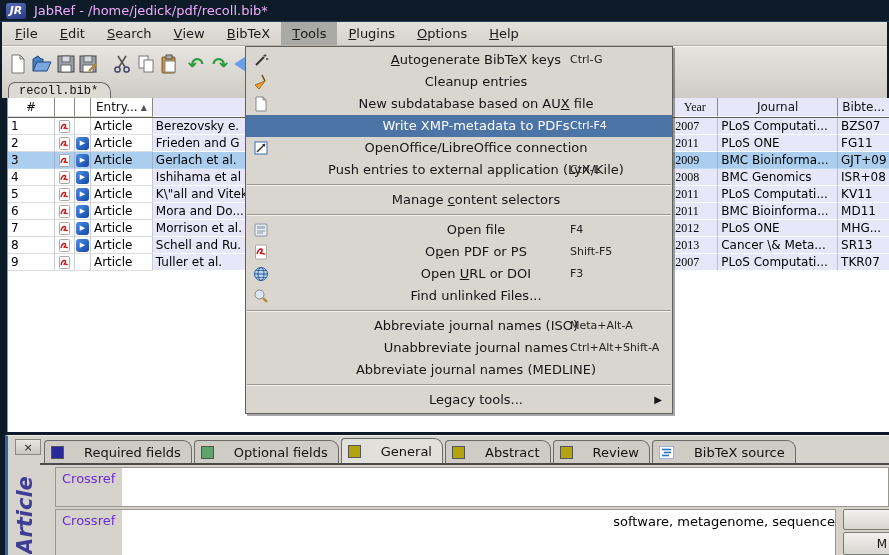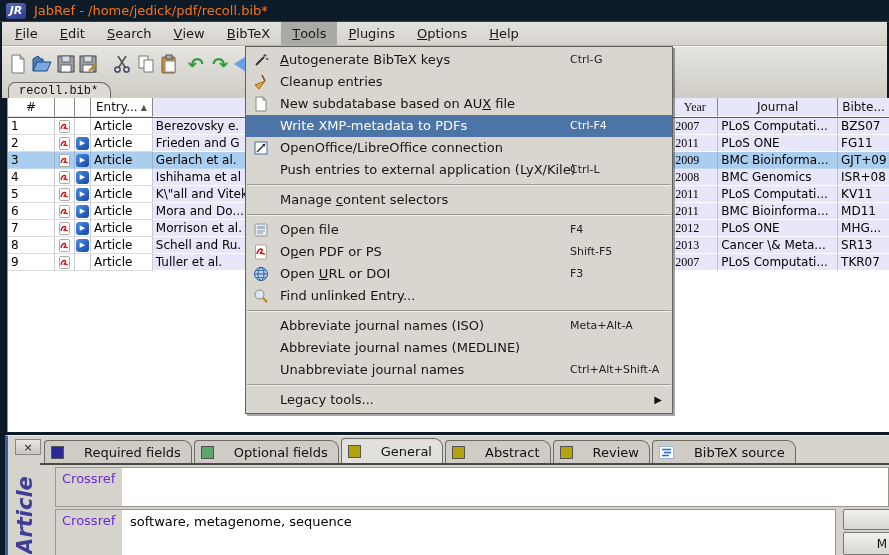--- a/index.html
+++ b/index.html
@@ -2,21 +2,21 @@
 <html style="--titlebar-bg: #0d1b29; --menu-highlight: #4d74a6; --selection: #abceee; --stripe: #e8e7fa; --accent-blue: #33659f; --tab-required: #282899; --tab-optional: #5ea46c; --tab-general: #b3a40e;"><head>
 <meta charset="utf-8">
 <style>
   html,body{margin:0;padding:0;background:#0d1b29;}
   *{box-sizing:border-box;font-family:"DejaVu Sans","Liberation Sans",sans-serif;}
   #app{position:relative;width:889px;height:555px;background:var(--titlebar-bg,#0d1b29);overflow:hidden;}
 
   
   .titlebar{position:absolute;left:0;top:0;width:889px;height:22px;display:flex;align-items:center;background:var(--titlebar-bg,#0d1b29);border-bottom:1px solid #23405c;}
   .appicon{width:20px;height:16px;margin:0 8px 0 6px;border-radius:3px;background:linear-gradient(160deg,#5a6ab8,#2a3a8a);color:#fff;font-size:11px;font-weight:bold;font-style:italic;display:flex;align-items:center;justify-content:center;}
-  .apptitle{color:#f97316;font-size:13px;}
+  .apptitle{color:#f0abfc;font-size:13px;}
 
   
   .menubar{position:absolute;left:2px;top:22px;width:885px;height:24px;background:linear-gradient(#e2e0db,#d6d3cd);border-bottom:1px solid #b5b2ac;display:flex;align-items:stretch;font-size:13px;color:#1a1a1a;padding-left:2px;}
   .mb-item{padding:0 11px;display:flex;align-items:center;cursor:default;}
   .mb-item.active{background:#a9a9a5;}
 
   
   .toolbar{position:absolute;left:2px;top:46px;width:885px;height:52px;background:linear-gradient(#e6e4df,#cfccc6);border-top:1px solid #f5f3ef;}
   .tbtn{position:absolute;top:4px;width:24px;height:26px;display:flex;align-items:center;justify-content:center;}
   .uglyph{font-size:19px;font-weight:bold;color:#2e9b3e;line-height:1;}
@@ -35,21 +35,21 @@
   .c-f2{width:16px;background:#fff;border-bottom:1px solid #dcdcdc;justify-content:center;padding-left:0;}
   .c-entry{width:62px;background:#fff;border-bottom:1px solid #dcdcdc;}
   .c-author{width:520px;background:var(--stripe,#e8e7fa);border-bottom:1px solid #fff;}
   .c-year{width:46px;background:var(--stripe,#e8e7fa);border-bottom:1px solid #fff;font-family:Liberation Serif, serif;}
   .c-journal{width:120px;background:var(--stripe,#e8e7fa);border-bottom:1px solid #fff;}
   .c-key{width:51px;background:var(--stripe,#e8e7fa);border-bottom:1px solid #fff;border-right:none;}
   .tr.sel .td{background:var(--selection,#abceee);border-bottom-color:#bcd8f2;}
   .urlicon{width:13px;height:13px;border-radius:3px;background:linear-gradient(135deg,#4f8fe0,#1345a8);color:#fff;font-size:7px;display:flex;align-items:center;justify-content:center;}
 
   
-  .menu{position:absolute;left:245px;top:46px;width:428px;background:#d9d6d0;border:1px solid #63615c;box-shadow:2px 2px 0 rgba(0,0,0,.35);padding:2px 0;z-index:50;}
+  .menu{position:absolute;left:245px;top:46px;width:428px;background:#d9d6d0;border:1px solid #63615c;box-shadow:2px 2px 0 rgba(0,0,0,.35);padding:2px 0;z-index:50;text-align:center;}
   .mi{position:relative;height:22px;line-height:22px;font-size:13px;color:#151515;padding-left:34px;white-space:nowrap;}
   .mi .ic{position:absolute;left:7px;top:3px;width:16px;height:16px;}
   .mi .sc{position:absolute;left:324px;top:0;font-size:11px;color:#222;}
   .mi.hl{background:var(--menu-highlight,#4d74a6);color:#fff;}
   .mi.hl .sc{color:#fff;}
   .mi .subarrow{position:absolute;right:10px;top:0;font-size:10px;}
   .sep{height:0;border-top:1px solid #9b9892;border-bottom:1px solid #f4f2ee;margin:3px 1px;}
 
   
   .bottom{position:absolute;left:5px;top:435px;width:884px;height:120px;background:#d6d3cd;border-left:3px solid var(--accent-blue,#33659f);border-top:1px solid #efede9;}
@@ -392,35 +392,35 @@
           <line x1="2.5" y1="11.5" x2="13.5" y2="11.5" stroke="#2a5a9a" stroke-width="0.8"></line>
         </svg>
       <span>Open <u>U</u>RL or DOI</span>
       <span class="sc">F3</span>
     </div>
     <div class="mi">
       <svg class="ic" viewBox="0 0 16 16">
           <circle cx="6.5" cy="6.5" r="4.5" fill="#dce8f5" stroke="#888"></circle>
           <line x1="10" y1="10" x2="14" y2="14" stroke="#b8862a" stroke-width="2.4"></line>
         </svg>
-      <span>Find unlinked Entry...</span>
+      <span>Find unlinked Files...</span>
       <span class="sc"></span>
     </div>
     <div class="sep"></div>
     <div class="mi">
       <span>Abbreviate journal names (ISO)</span>
       <span class="sc">Meta+Alt-A</span>
     </div>
     <div class="mi">
-      <span>Abbreviate journal names (MEDLINE)</span>
-      <span class="sc"></span>
-    </div>
-    <div class="mi">
       <span>Unabbreviate journal names</span>
       <span class="sc">Ctrl+Alt+Shift-A</span>
+    </div>
+    <div class="mi">
+      <span>Abbreviate journal names (MEDLINE)</span>
+      <span class="sc"></span>
     </div>
     <div class="sep"></div>
     <div class="mi">
       <span>Legacy tools...</span>
       <span class="subarrow">▶</span>
     </div>
   </div>
 
   <div class="bottom">
     <div class="closebtn">×</div>
@@ -457,19 +457,19 @@
     </div>
     <div class="editor-divider"></div>
     <div class="typestrip">
         <span>Article</span>
       </div>
 
     <div class="fieldlabel" style="top:31px;height:40px;">Crossref</div>
     <div class="fieldinput" style="left:114px;top:31px;width:767px;height:40px;"></div>
 
     <div class="fieldlabel" style="top:73px;height:46px;border-bottom:none;">Crossref</div>
-    <div class="fieldinput" style="left:114px;top:73px;width:714px;height:46px;border-bottom:none;">software, metagenome, sequence</div>
+    <div class="fieldinput" style="left:114px;top:73px;width:714px;height:46px;border-bottom:none;text-align:right;">software, metagenome, sequence</div>
 
     <div class="minibtn" style="top:73px;"></div>
     <div class="minibtn" style="top:96px;height:23px;">M</div>
   </div>
 
 </div>
 
 </body></html>

